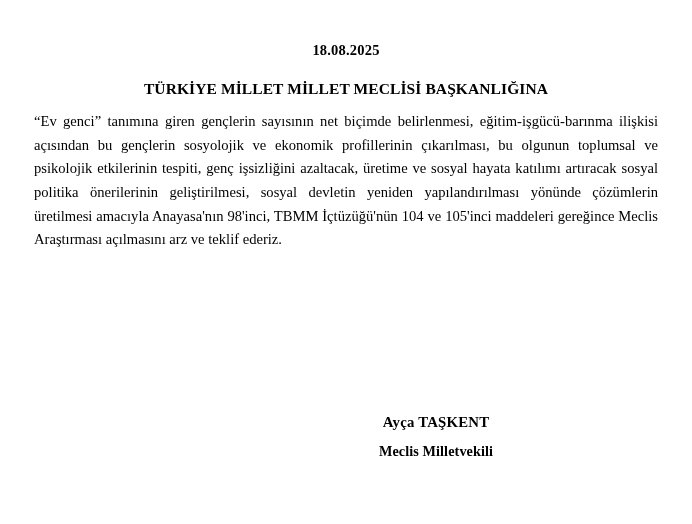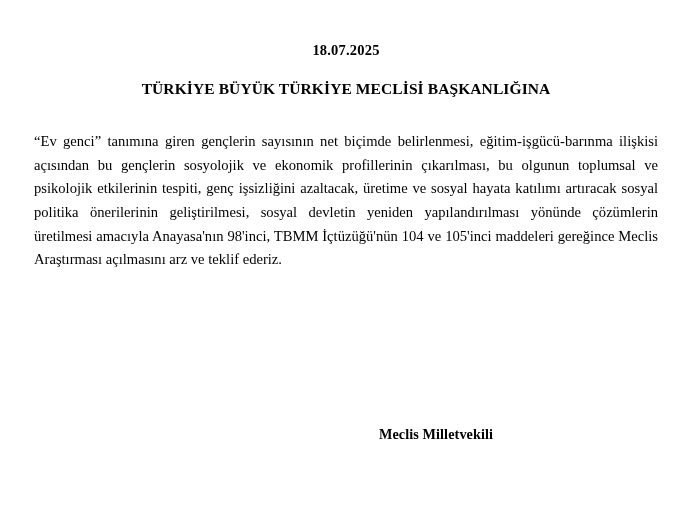--- a/index.html
+++ b/index.html
@@ -29,21 +29,21 @@
     margin-top: 42px;
   }
   .doc-heading {
     text-align: center;
     font-size: 15.5px;
     font-weight: bold;
     letter-spacing: 0.1px;
     margin-top: 21px;
   }
   .doc-body {
-    margin-top: 32px;
+    margin-top: 12px;
     font-size: 14.6px;
     line-height: 1.62;
     text-align: justify;
     text-justify: inter-word;
     hyphens: none;
   }
   .signature-block {
     position: absolute;
     left: 0;
     right: 0;
@@ -61,23 +61,24 @@
     font-weight: bold;
     margin-top: 12px;
     letter-spacing: 0.1px;
   }
 </style>
 </head>
 <body>
 
 <div class="page">
 
-  <div class="doc-date">18.07.2025</div>
+  <div class="doc-date">18.08.2025</div>
 
-  <div class="doc-heading">TÜRKİYE BÜYÜK TÜRKİYE MECLİSİ BAŞKANLIĞINA</div>
+  <div class="doc-heading">TÜRKİYE MİLLET MİLLET MECLİSİ BAŞKANLIĞINA</div>
 
   <div class="doc-body">“Ev genci” tanımına giren gençlerin sayısının net biçimde belirlenmesi, eğitim-işgücü-barınma ilişkisi açısından bu gençlerin sosyolojik ve ekonomik profillerinin çıkarılması, bu olgunun toplumsal ve psikolojik etkilerinin tespiti, genç işsizliğini azaltacak, üretime ve sosyal hayata katılımı artıracak sosyal politika önerilerinin geliştirilmesi, sosyal devletin yeniden yapılandırılması yönünde çözümlerin üretilmesi amacıyla Anayasa'nın 98'inci, TBMM İçtüzüğü'nün 104 ve 105'inci maddeleri gereğince Meclis Araştırması açılmasını arz ve teklif ederiz.</div>
 
   <div class="signature-block">
+    <div class="signature-name">Ayça TAŞKENT</div>
     <div class="signature-title">Meclis Milletvekili</div>
   </div>
 
 </div>
 
 </body></html>

